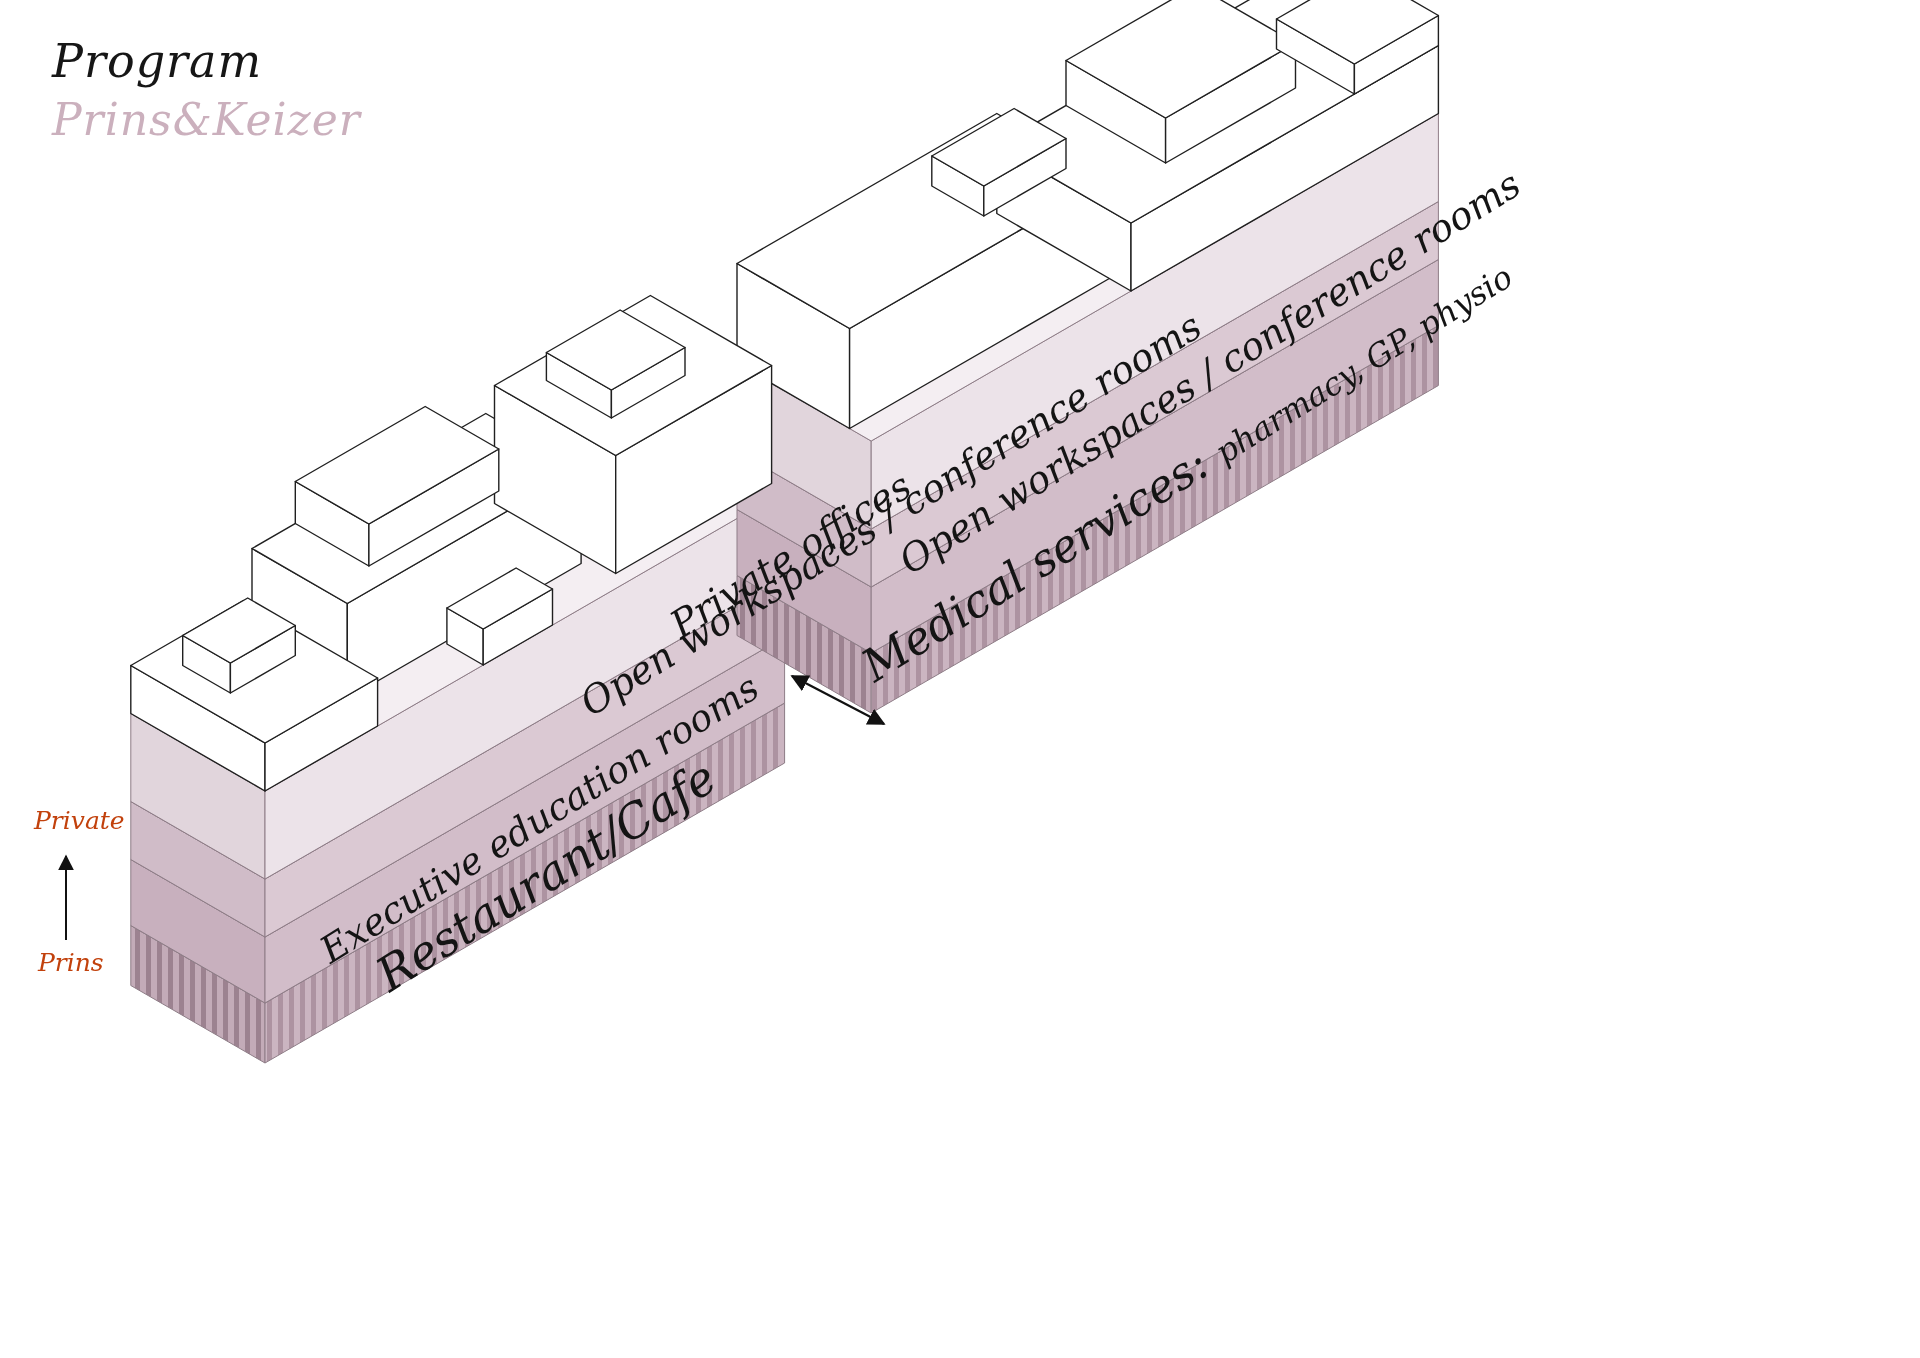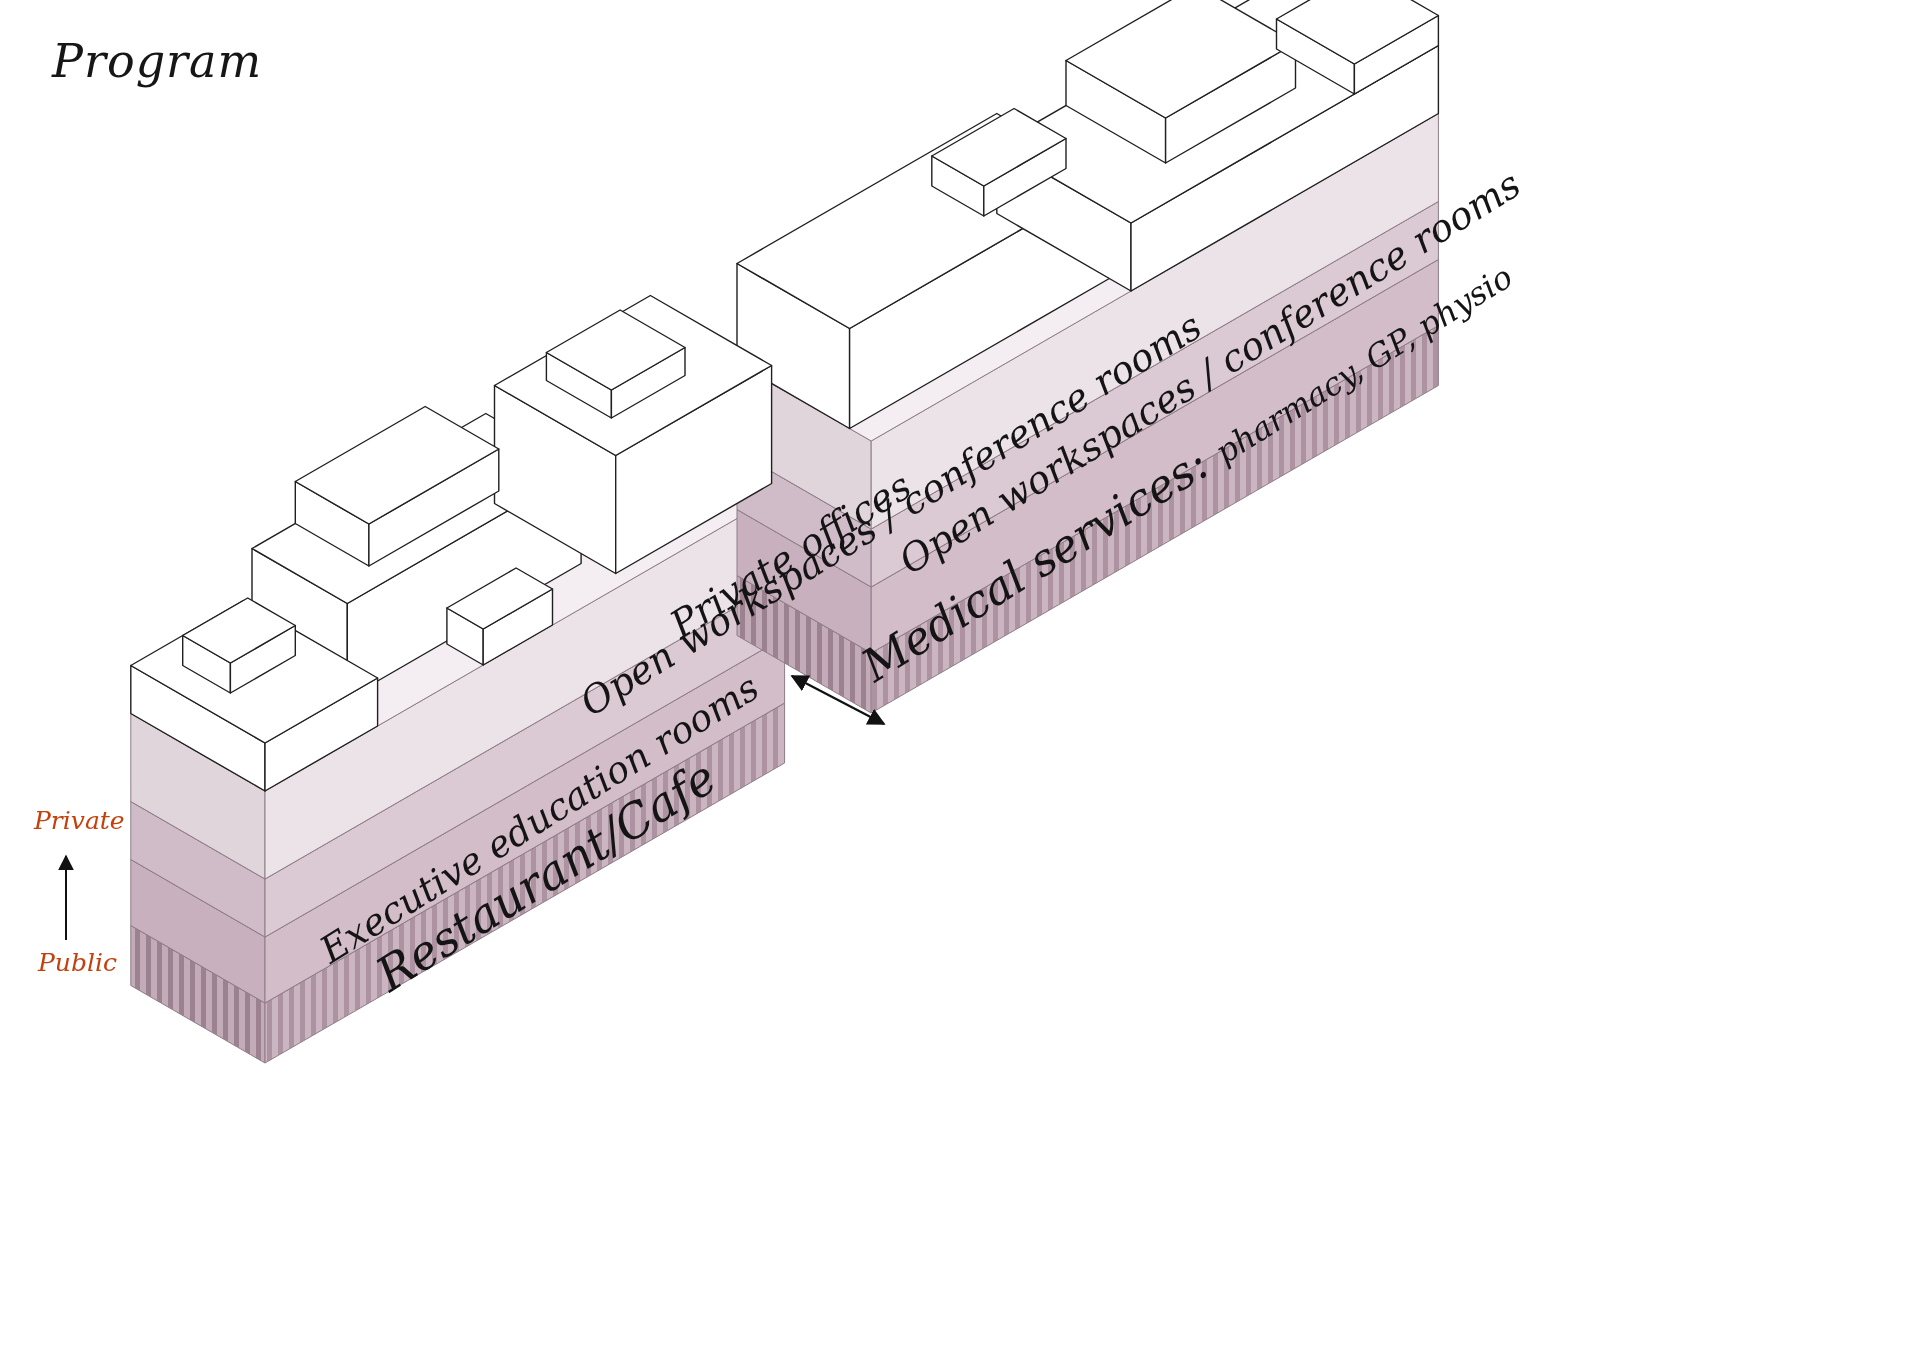--- a/index.html
+++ b/index.html
@@ -124,28 +124,29 @@
       <polygon points="983.8,186.0 1066.0,138.5 1014.1,108.5 931.8,156.0" fill="#ffffff" stroke="#202020" stroke-width="1.4" stroke-linejoin="round"></polygon>
       <polygon points="611.4,418.0 546.4,380.5 546.4,352.5 611.4,390.0" fill="#ffffff" stroke="#202020" stroke-width="1.4" stroke-linejoin="round"></polygon>
       <polygon points="611.4,418.0 685.0,375.5 685.0,347.5 611.4,390.0" fill="#ffffff" stroke="#202020" stroke-width="1.4" stroke-linejoin="round"></polygon>
       <polygon points="611.4,390.0 685.0,347.5 620.1,310.0 546.4,352.5" fill="#ffffff" stroke="#202020" stroke-width="1.4" stroke-linejoin="round"></polygon>
       <line x1="792" y1="676" x2="884" y2="724" stroke="#111" stroke-width="2.2" marker-start="url(#ah)" marker-end="url(#ah)"></line>
       <line x1="66" y1="940" x2="66" y2="856" stroke="#111" stroke-width="2" marker-end="url(#ah)"></line>
     </svg>
 
   <div class="header">
     <h1 class="title">Program</h1>
+    <h2 class="subtitle">Prins&amp;Keizer</h2>
   </div>
 
   <div class="lbl" id="lbl-private">Private offices</div>
   <div class="lbl" id="lbl-open-left">Open workspaces / conference rooms</div>
   <div class="lbl" id="lbl-exec">Executive education rooms</div>
   <div class="lbl" id="lbl-rest">Restaurant/Cafe</div>
   <div class="lbl" id="lbl-open-right">Open workspaces / conference rooms</div>
   <div class="lbl" id="lbl-med">
     <span>Medical services: </span>
     <span class="detail">pharmacy, GP, physio</span>
   </div>
 
   <div class="legend-text" id="legend-private">Private</div>
-  <div class="legend-text" id="legend-public">Public</div>
+  <div class="legend-text" id="legend-public">Prins</div>
 
 </div>
 
 </body></html>

